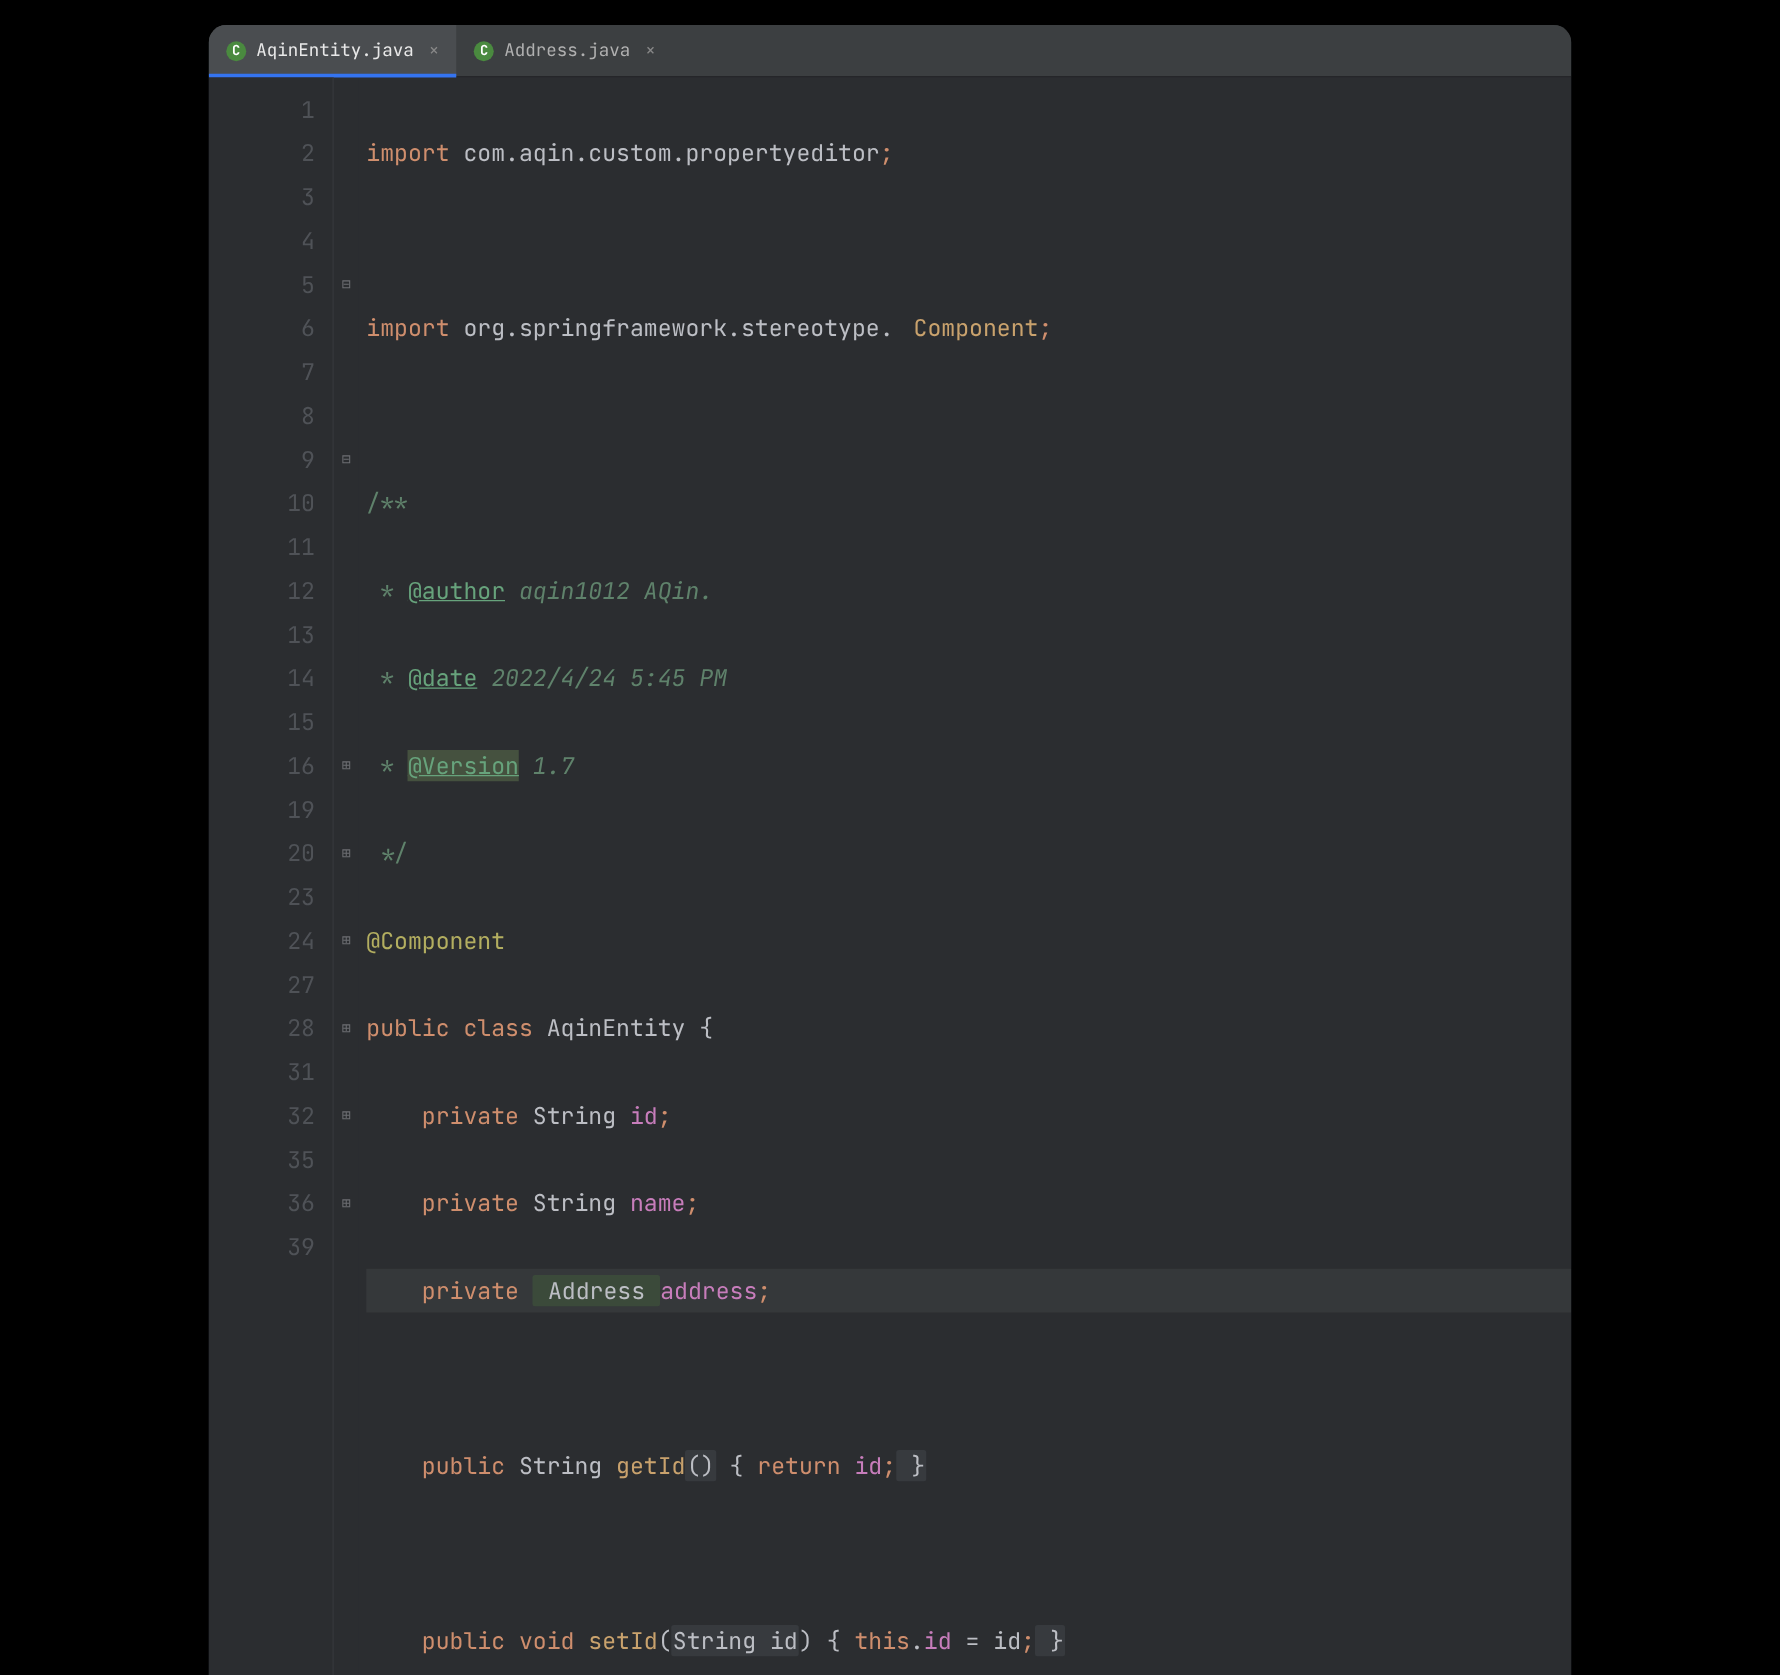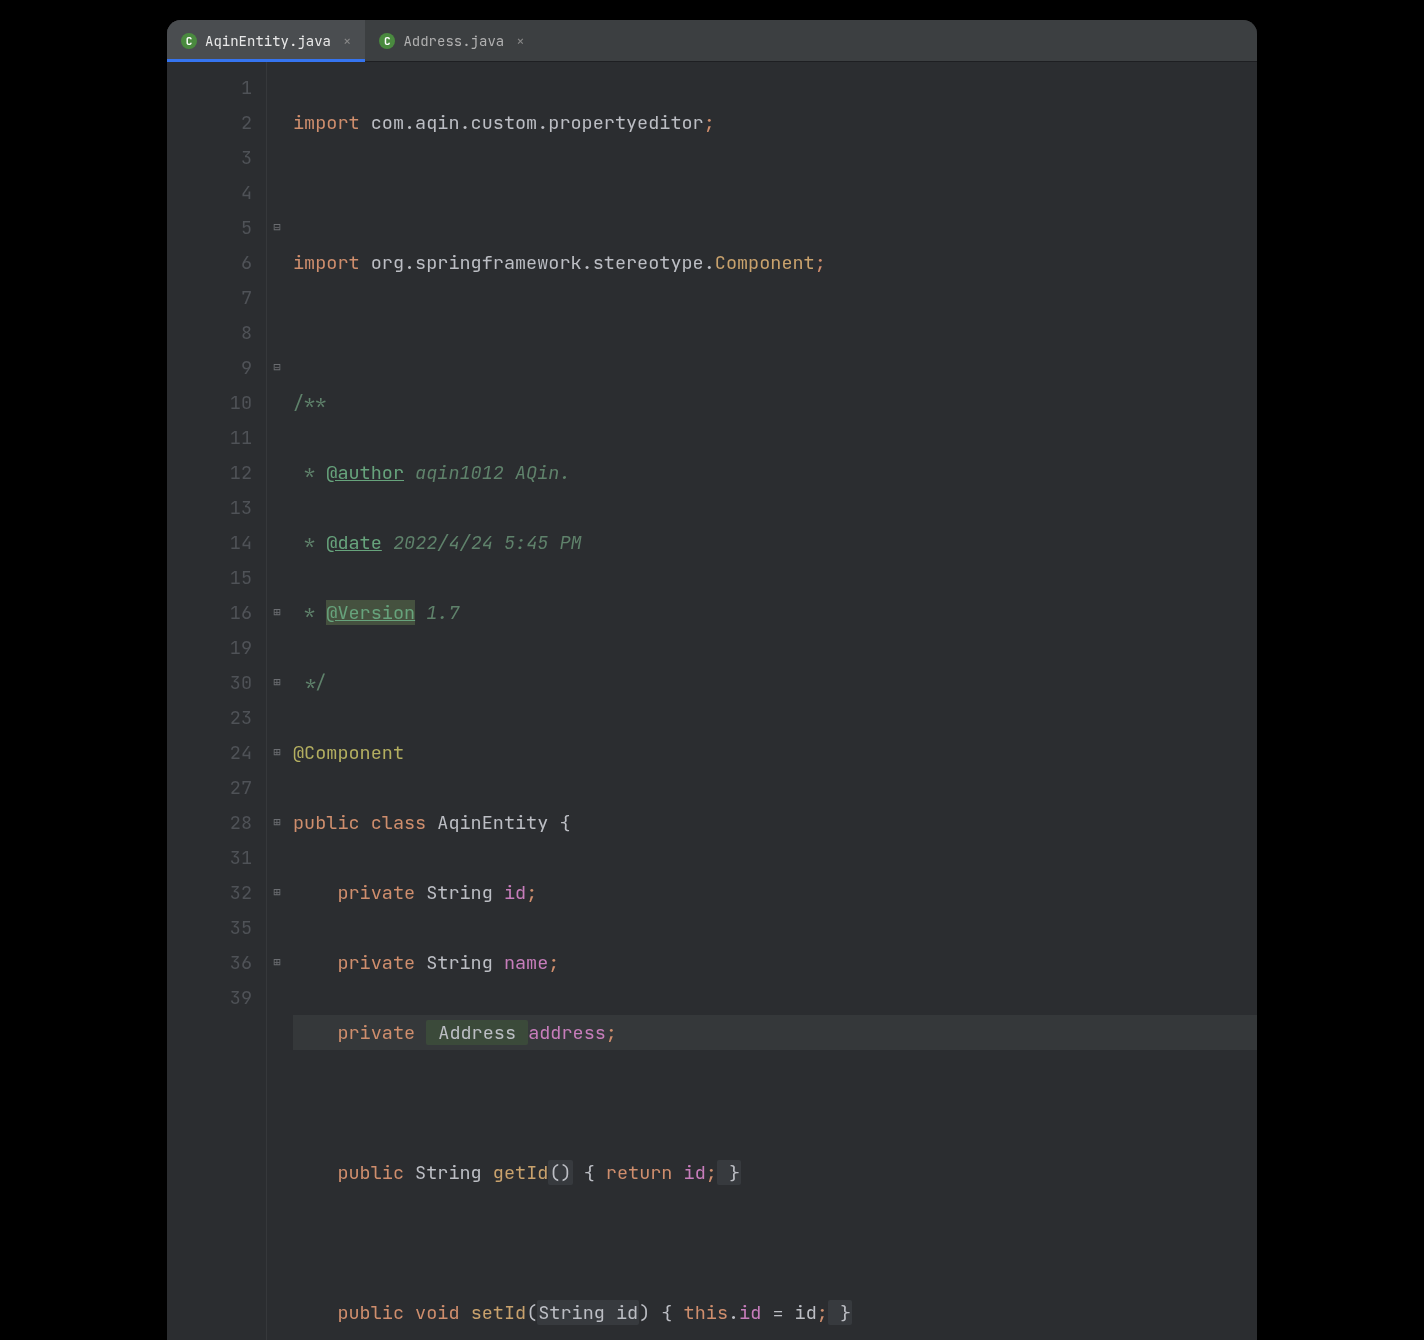--- a/index.html
+++ b/index.html
@@ -94,21 +94,21 @@
   .code {
     flex: 1;
     padding: 8px 0 8px 6px;
     color: #bcbec4;
     white-space: pre;
     position: relative;
   }
   .code .line { height: 35px; }
   .code .line.hl { background: rgba(60,63,65,0.6); }
   .kw { color: #cf8e6d; }
-  .comp { color: #c9a26d; }
+  .comp { color: #c9a26d; margin-left: 16px; }
   .ann { color: #b3ae60; text-align: center; }
   .comment { color: #5f826b; }
   .doctag { color: #67a37c; text-decoration: underline; }
   .doctag.hl { background: #45513f; text-align: right; }
   .docital { color: #5f826b; font-style: italic; margin-top: 40px; }
   .method { color: #c9a26d; }
   .field { color: #c77dbb; }
   .brace { color: #bcbec4; }
   .semi { color: #cf8e6d; }
   .thisKw { color: #cf8e6d; }
@@ -145,21 +145,21 @@
       <div class="ln">8</div>
       <div class="ln">9</div>
       <div class="ln">10</div>
       <div class="ln">11</div>
       <div class="ln">12</div>
       <div class="ln">13</div>
       <div class="ln">14</div>
       <div class="ln">15</div>
       <div class="ln">16</div>
       <div class="ln">19</div>
-      <div class="ln">30</div>
+      <div class="ln">20</div>
       <div class="ln">23</div>
       <div class="ln">24</div>
       <div class="ln">27</div>
       <div class="ln">28</div>
       <div class="ln">31</div>
       <div class="ln">32</div>
       <div class="ln">35</div>
       <div class="ln">36</div>
       <div class="ln">39</div>
     </div>

